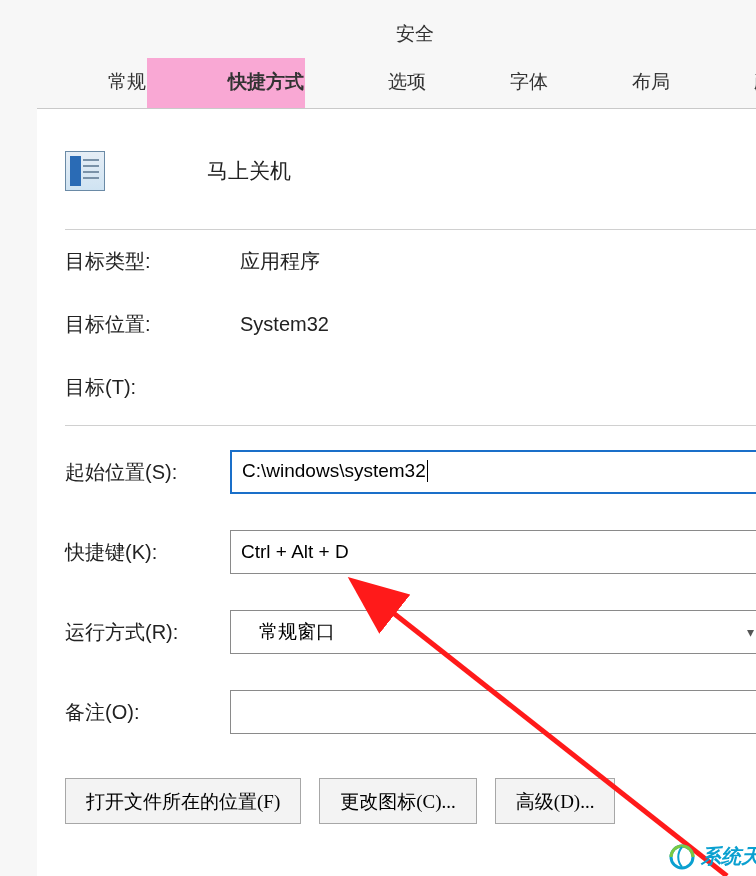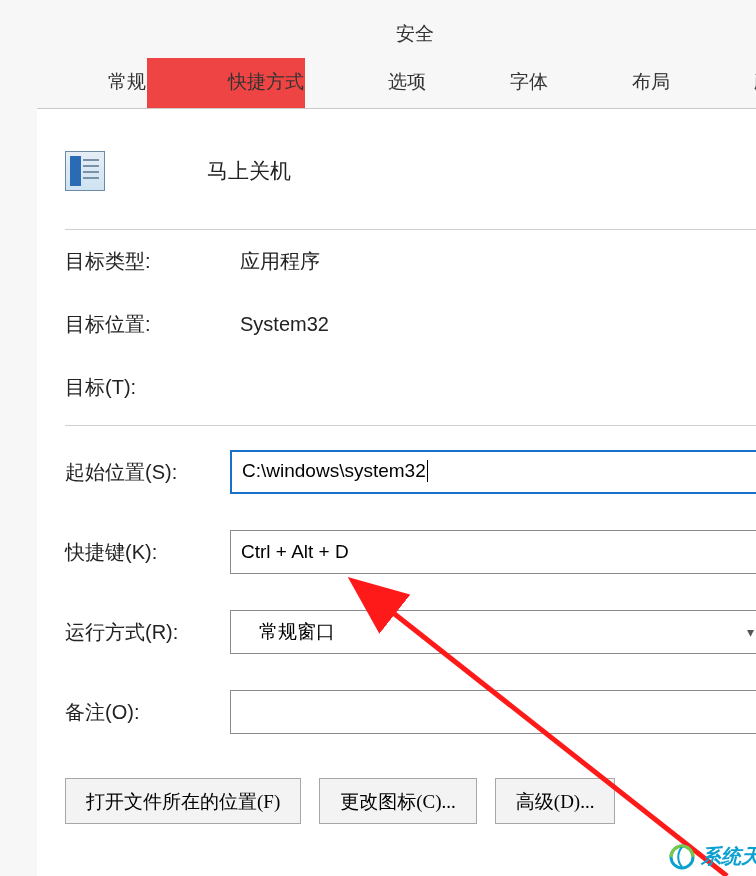--- a/index.html
+++ b/index.html
@@ -42,25 +42,26 @@
   .tab-row.row2 .tab {
     flex: 1;
     text-align: right;
     padding: 10px 0 12px 0;
     font-size: 19px;
     color: #333;
     border: 1px solid transparent;
     cursor: pointer;
   }
   .tab.active {
-    background: #ef4444;
+    background: #f9a8d4;
     border: 1px solid #c9c9c9;
     border-bottom: 1px solid #ffffff;
     position: relative;
     z-index: 2;
+    font-weight: bold;
   }
   .tab-row.row2 {
     border-bottom: 1px solid #c9c9c9;
   }
   .content {
     padding: 28px 28px 0 28px;
   }
   .header {
     display: flex;
     align-items: center;

